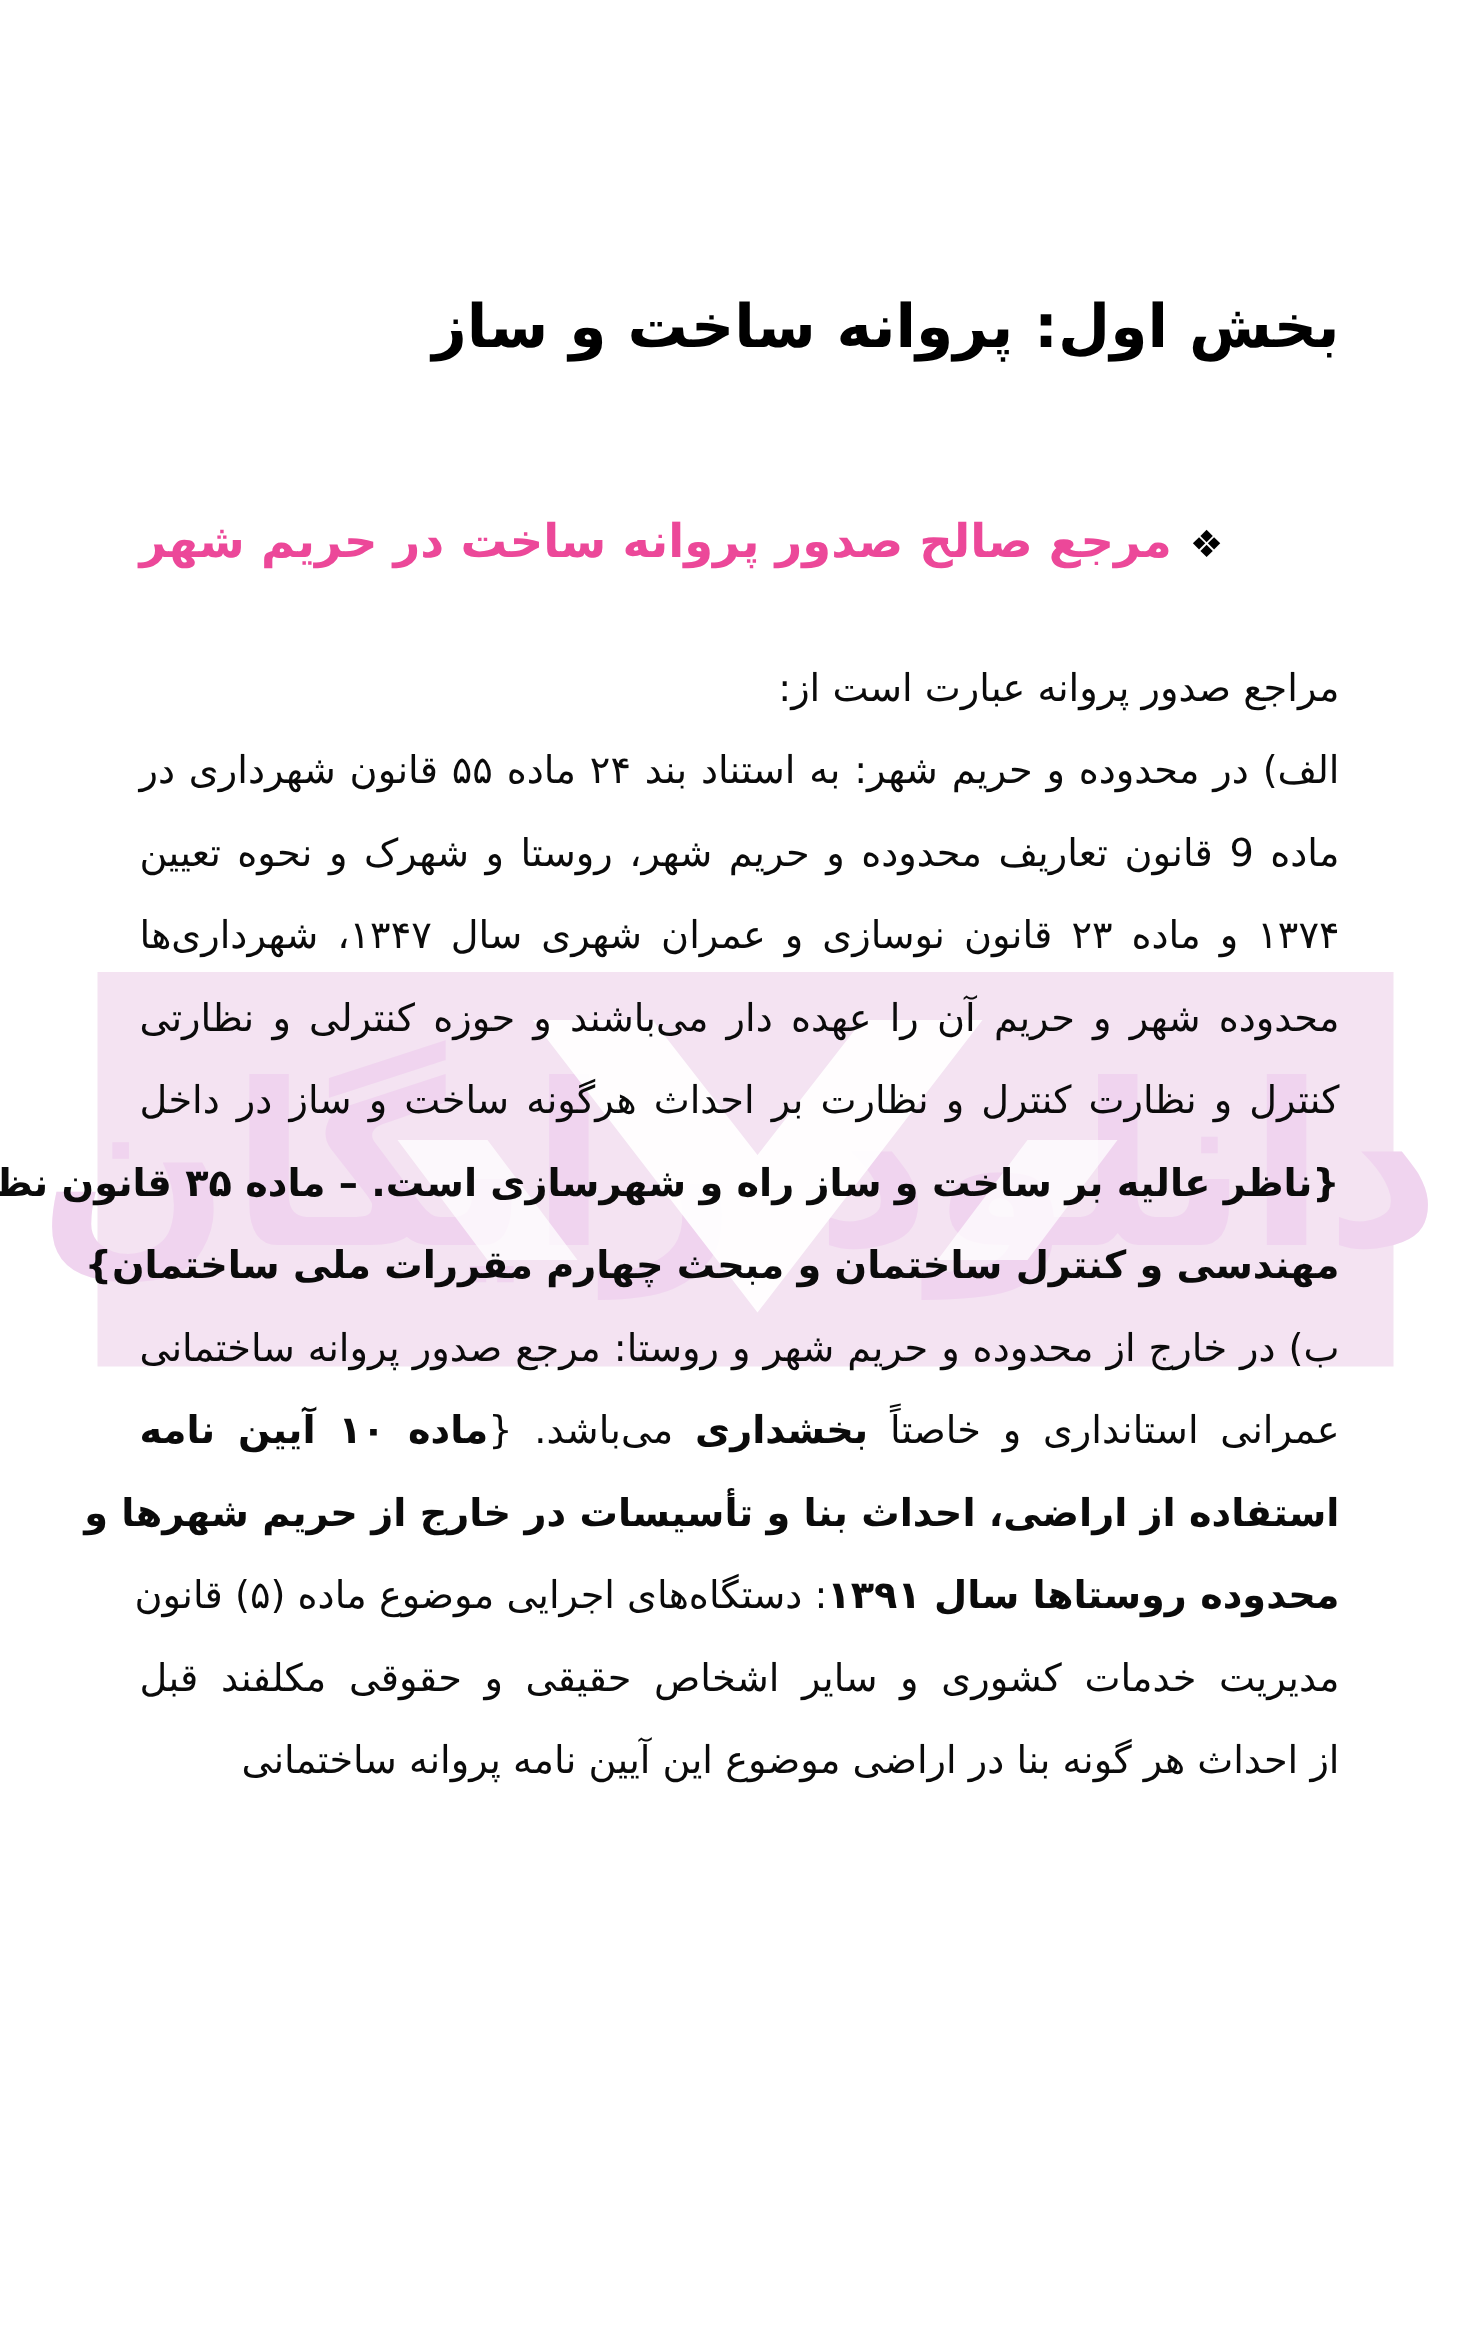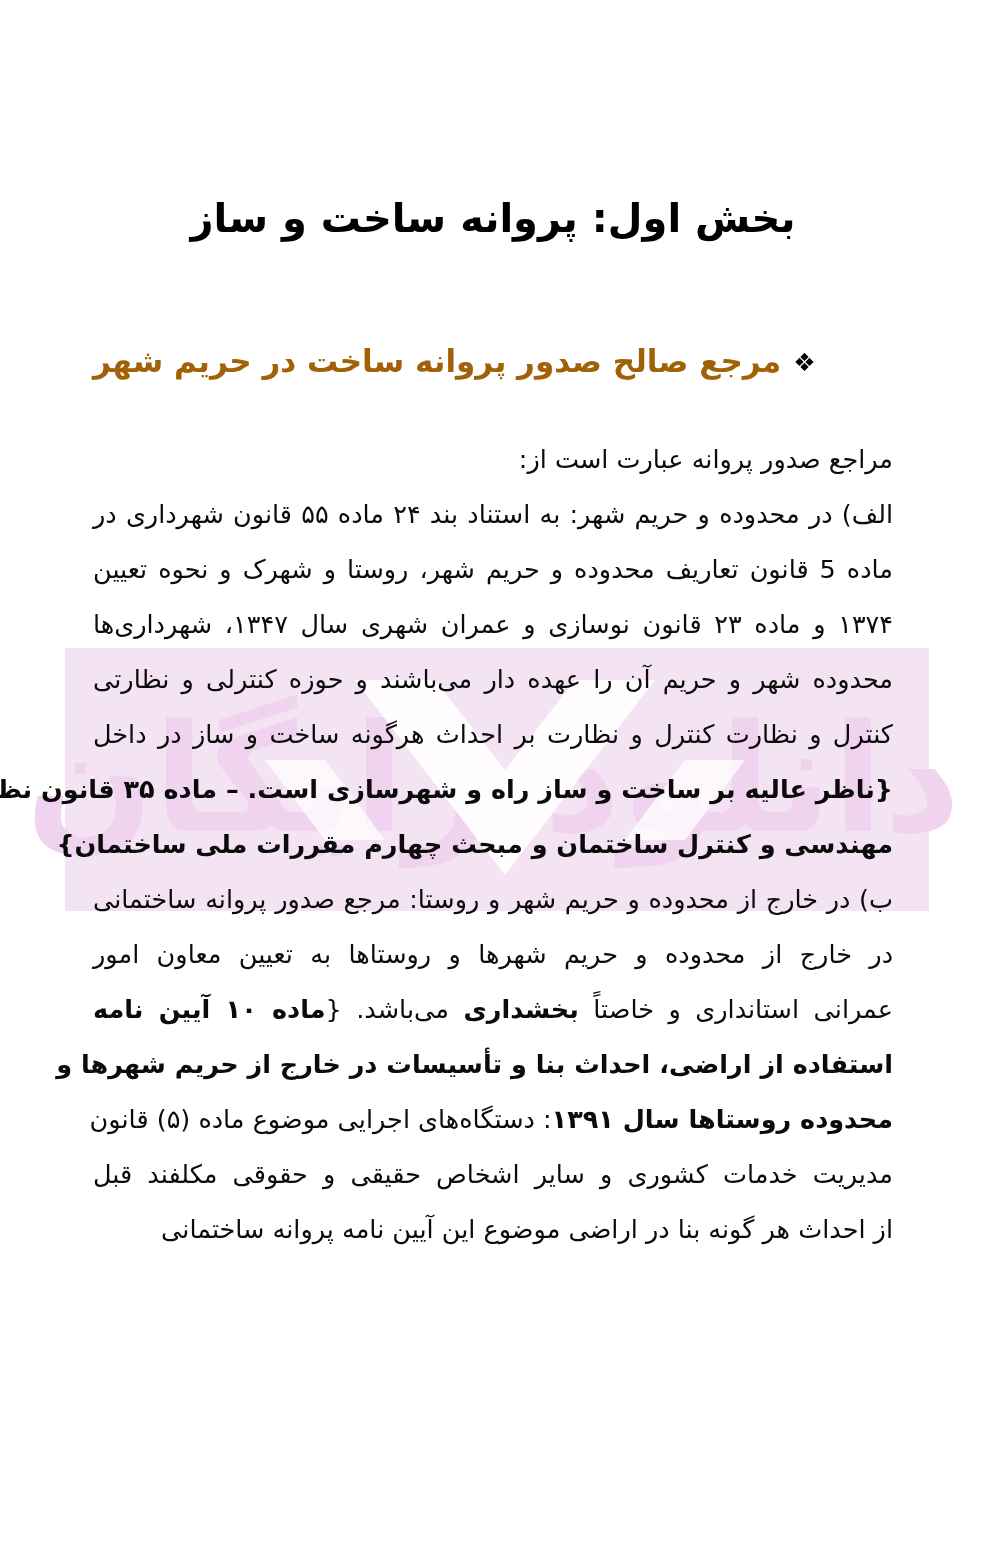--- a/index.html
+++ b/index.html
@@ -19,21 +19,21 @@
     overflow: hidden;
     box-sizing: border-box;
   }
 
   
   .doc-title {
     position: absolute;
     top: 193px;
     right: 93px;
     left: 93px;
-    text-align: center;
+    text-align: right;
     font-size: 40px;
     font-weight: bold;
     color: #000000;
     letter-spacing: 0.5px;
     line-height: 1.25;
     direction: rtl;
   }
 
   .section-heading-row {
     position: absolute;
@@ -43,21 +43,21 @@
     display: flex;
     flex-direction: row;
     align-items: center;
     justify-content: flex-end;
     direction: rtl;
     gap: 12px;
   }
   .section-heading-text {
     font-size: 31px;
     font-weight: bold;
-    color: #a16207;
+    color: #ec4899;
     line-height: 1.3;
     white-space: nowrap;
   }
   .bullet-marker {
     font-size: 25px;
     color: #000000;
     line-height: 1;
     transform: translateY(1px);
   }
 
@@ -157,34 +157,33 @@
   </div>
 
   <div class="body-block">
 
     <p>
       <span class="line ln-right">مراجع صدور پروانه عبارت است از:</span>
     </p>
 
     <p>
       <span class="line">الف) در محدوده و حریم شهر: به استناد بند ۲۴ ماده ۵۵ قانون شهرداری در</span>
-      <span class="line">ماده 5 قانون تعاریف محدوده و حریم شهر، روستا و شهرک و نحوه تعیین</span>
+      <span class="line">ماده 9 قانون تعاریف محدوده و حریم شهر، روستا و شهرک و نحوه تعیین</span>
       <span class="line">۱۳۷۴ و ماده ۲۳ قانون نوسازی و عمران شهری سال ۱۳۴۷، شهرداری‌ها</span>
       <span class="line">محدوده شهر و حریم آن را عهده دار می‌باشند و حوزه کنترلی و نظارتی</span>
       <span class="line">کنترل و نظارت کنترل و نظارت بر احداث هرگونه ساخت و ساز در داخل</span>
     </p>
 
     <p class="bold">
       <span class="line">{ناظر عالیه بر ساخت و ساز راه و شهرسازی است. – ماده ۳۵ قانون نظام</span>
       <span class="line">مهندسی و کنترل ساختمان و مبحث چهارم مقررات ملی ساختمان}</span>
     </p>
 
     <p>
       <span class="line">ب) در خارج از محدوده و حریم شهر و روستا: مرجع صدور پروانه ساختمانی</span>
-      <span class="line">در خارج از محدوده و حریم شهرها و روستاها به تعیین معاون امور</span>
       <span class="line"><span>عمرانی استانداری و خاصتاً </span><b>بخشداری</b><span> می‌باشد. {</span><b>ماده ۱۰ آیین نامه</b></span>
       <span class="line bold">استفاده از اراضی، احداث بنا و تأسیسات در خارج از حریم شهرها و</span>
       <span class="line"><b>محدوده روستاها سال ۱۳۹۱</b><span>: دستگاه‌های اجرایی موضوع ماده (۵) قانون</span></span>
       <span class="line">مدیریت خدمات کشوری و سایر اشخاص حقیقی و حقوقی مکلفند قبل</span>
       <span class="line ln-right">از احداث هر گونه بنا در اراضی موضوع این آیین نامه پروانه ساختمانی</span>
     </p>
 
   </div>
 
 </div>

